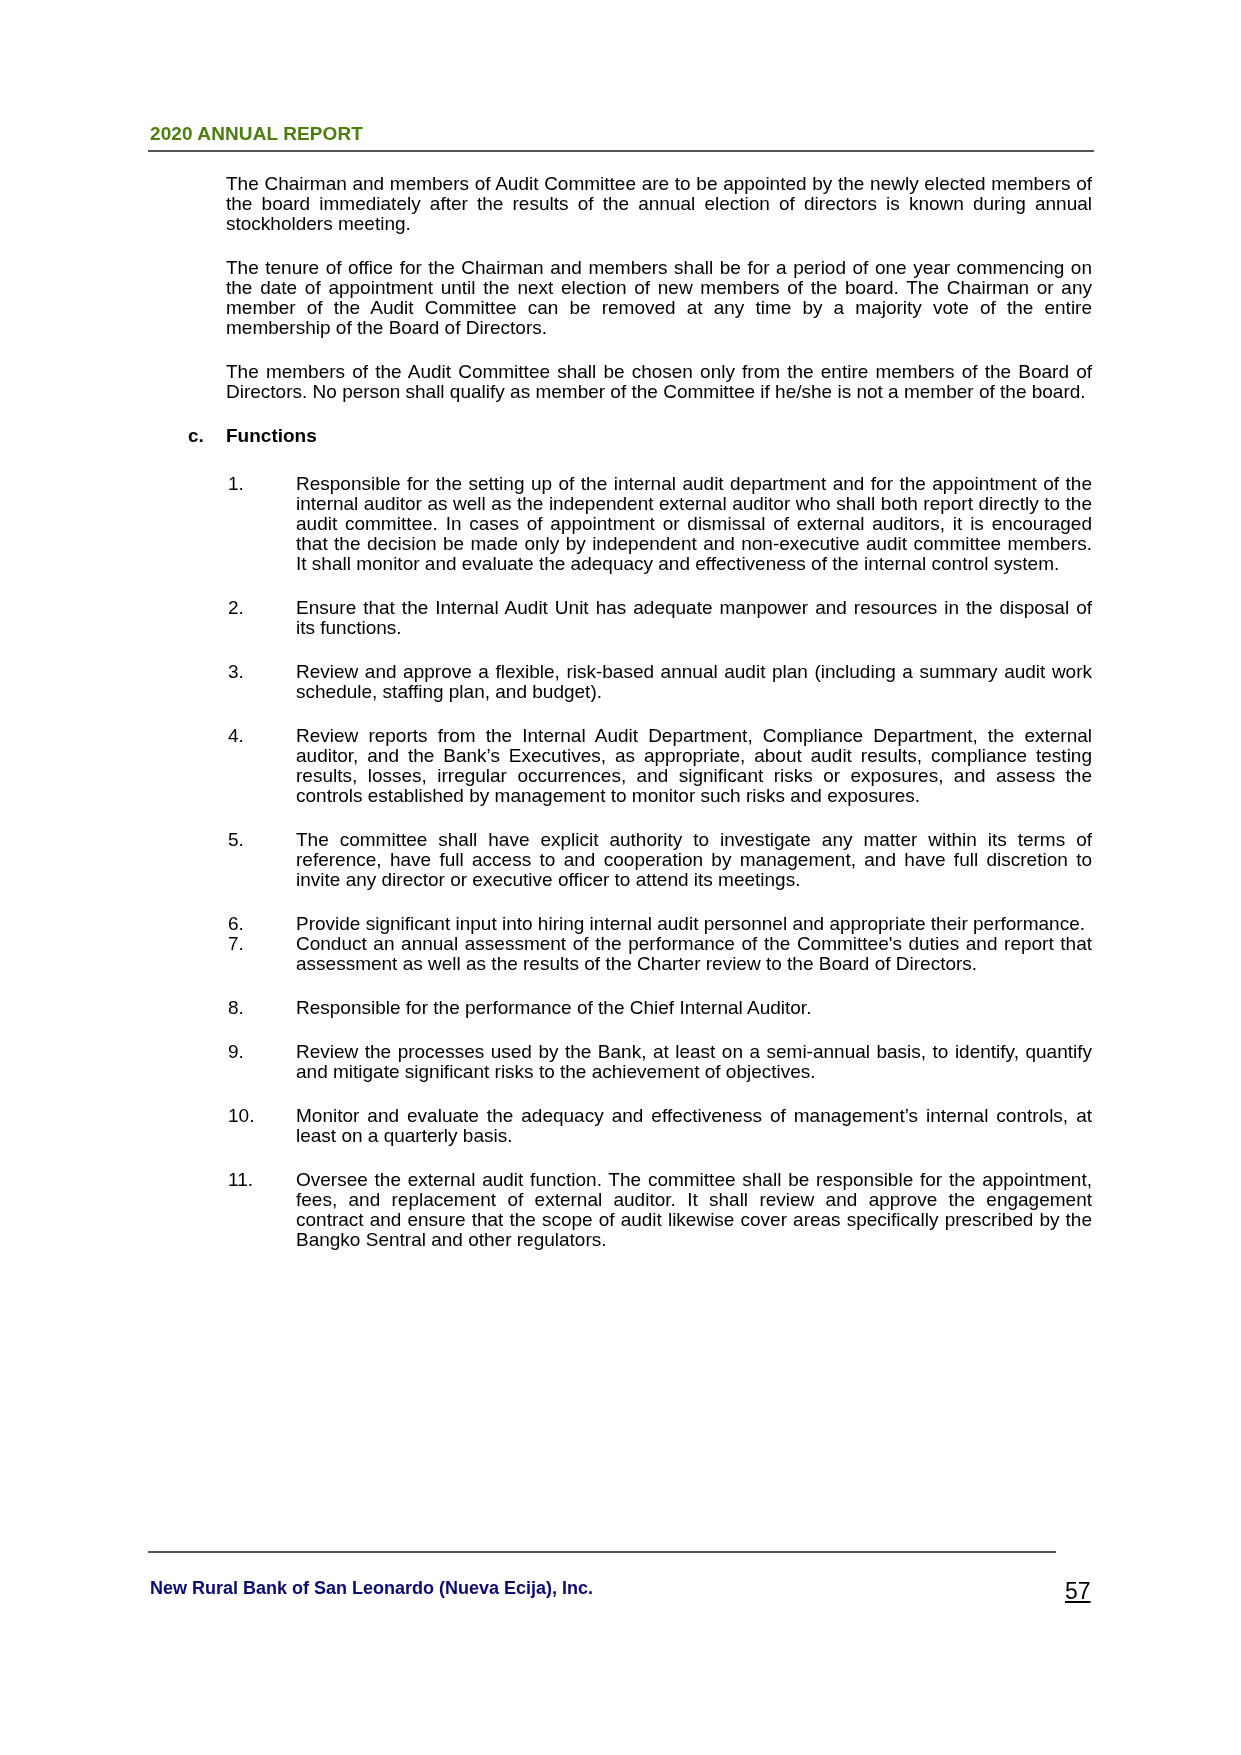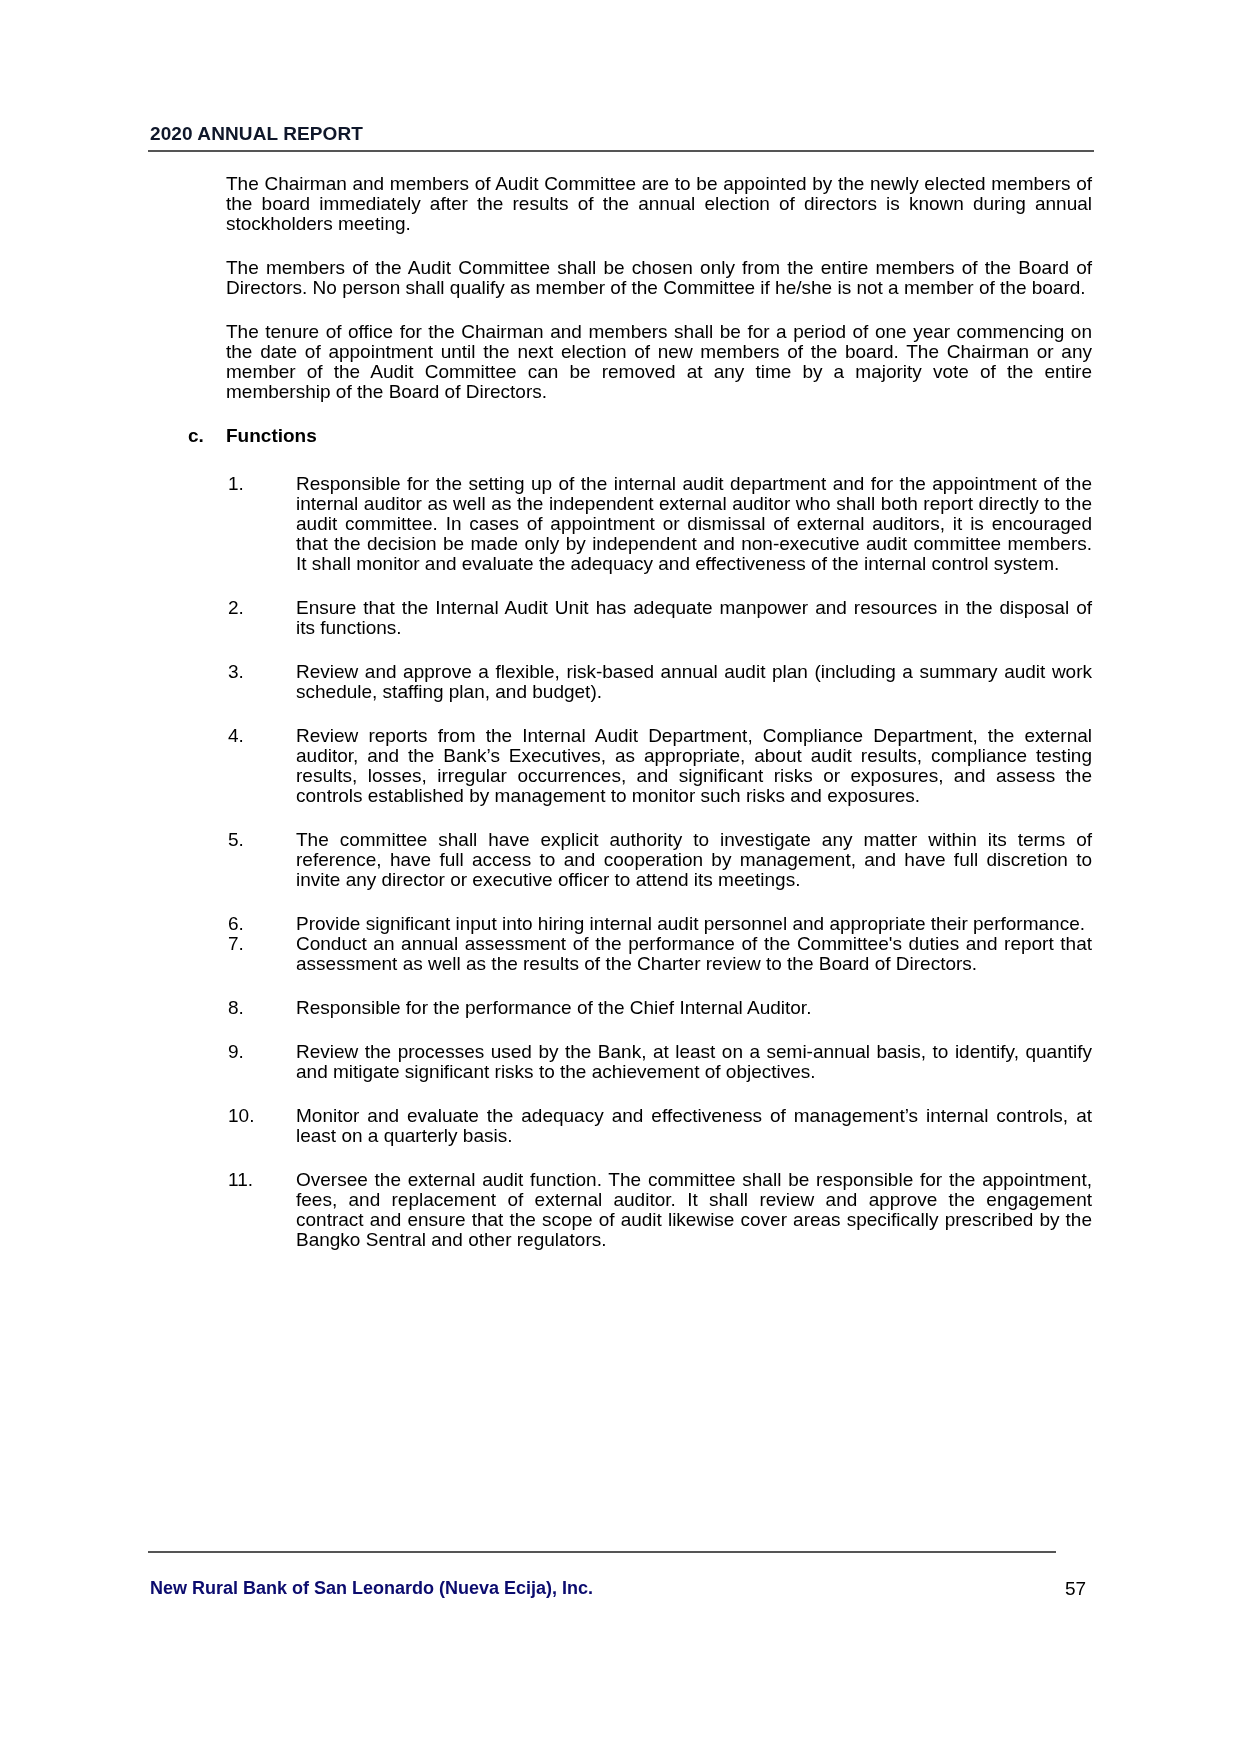--- a/index.html
+++ b/index.html
@@ -23,21 +23,21 @@
     height: 30px;
   }
   .header-title {
     position: absolute;
     left: 2px;
     top: 2px;
     font-family: "Liberation Sans", sans-serif;
     font-weight: bold;
     font-size: 19px;
     letter-spacing: 0.1px;
-    color: #0f172a;
+    color: #4d7c0f;
     white-space: nowrap;
   }
   .header-rule {
     position: absolute;
     left: 0;
     top: 29px;
     width: 946px;
     height: 2px;
     background: #555555;
   }
@@ -115,36 +115,37 @@
     top: 27px;
     font-weight: bold;
     font-size: 18px;
     color: #0b0b6e;
     white-space: nowrap;
   }
   .footer-page {
     position: absolute;
     left: 917px;
     top: 27px;
-    font-size: 19px;
+    font-size: 23px;
     color: #000000;
+    text-decoration: underline;
   }
 </style>
 </head>
 <body>
 
 <div class="page-header">
   <div class="header-title">2020 ANNUAL REPORT</div>
   <div class="header-rule"></div>
 </div>
 
 <div class="content">
   <p class="para">The Chairman and members of Audit Committee are to be appointed by the newly elected members of the board immediately after the results of the annual election of directors is known during annual stockholders meeting.</p>
+  <p class="para">The tenure of office for the Chairman and members shall be for a period of one year commencing on the date of appointment until the next election of new members of the board. The Chairman or any member of the Audit Committee can be removed at any time by a majority vote of the entire membership of the Board of Directors.</p>
   <p class="para">The members of the Audit Committee shall be chosen only from the entire members of the Board of Directors. No person shall qualify as member of the Committee if he/she is not a member of the board.</p>
-  <p class="para">The tenure of office for the Chairman and members shall be for a period of one year commencing on the date of appointment until the next election of new members of the board. The Chairman or any member of the Audit Committee can be removed at any time by a majority vote of the entire membership of the Board of Directors.</p>
 
   <div class="section-heading">
     <span class="marker">c.</span>
     <span class="title">Functions</span>
   </div>
 
   <ol class="fn-list">
     <li class="fn-item">
       <span class="fn-num">1.</span>
       <span class="fn-text">Responsible for the setting up of the internal audit department and for the appointment of the internal auditor as well as the independent external auditor who shall both report directly to the audit committee. In cases of appointment or dismissal of external auditors, it is encouraged that the decision be made only by independent   and non-executive audit committee members. It shall monitor and evaluate the adequacy and effectiveness of the internal control system.</span>

